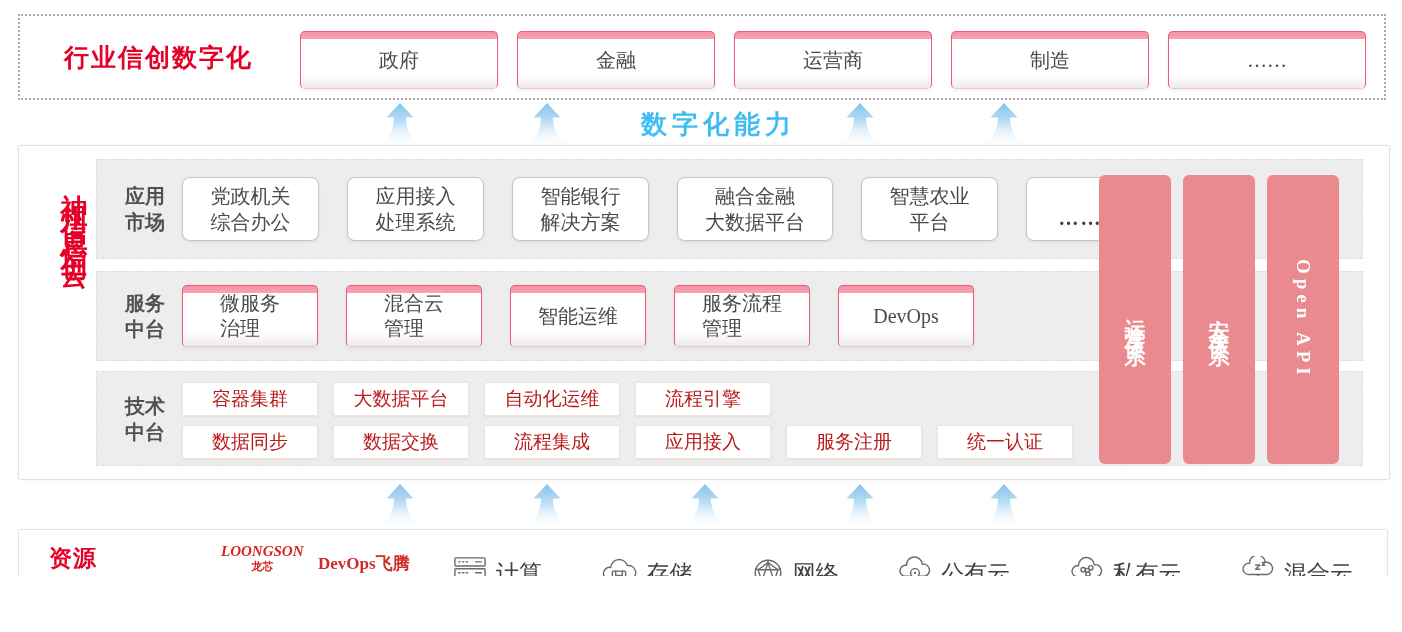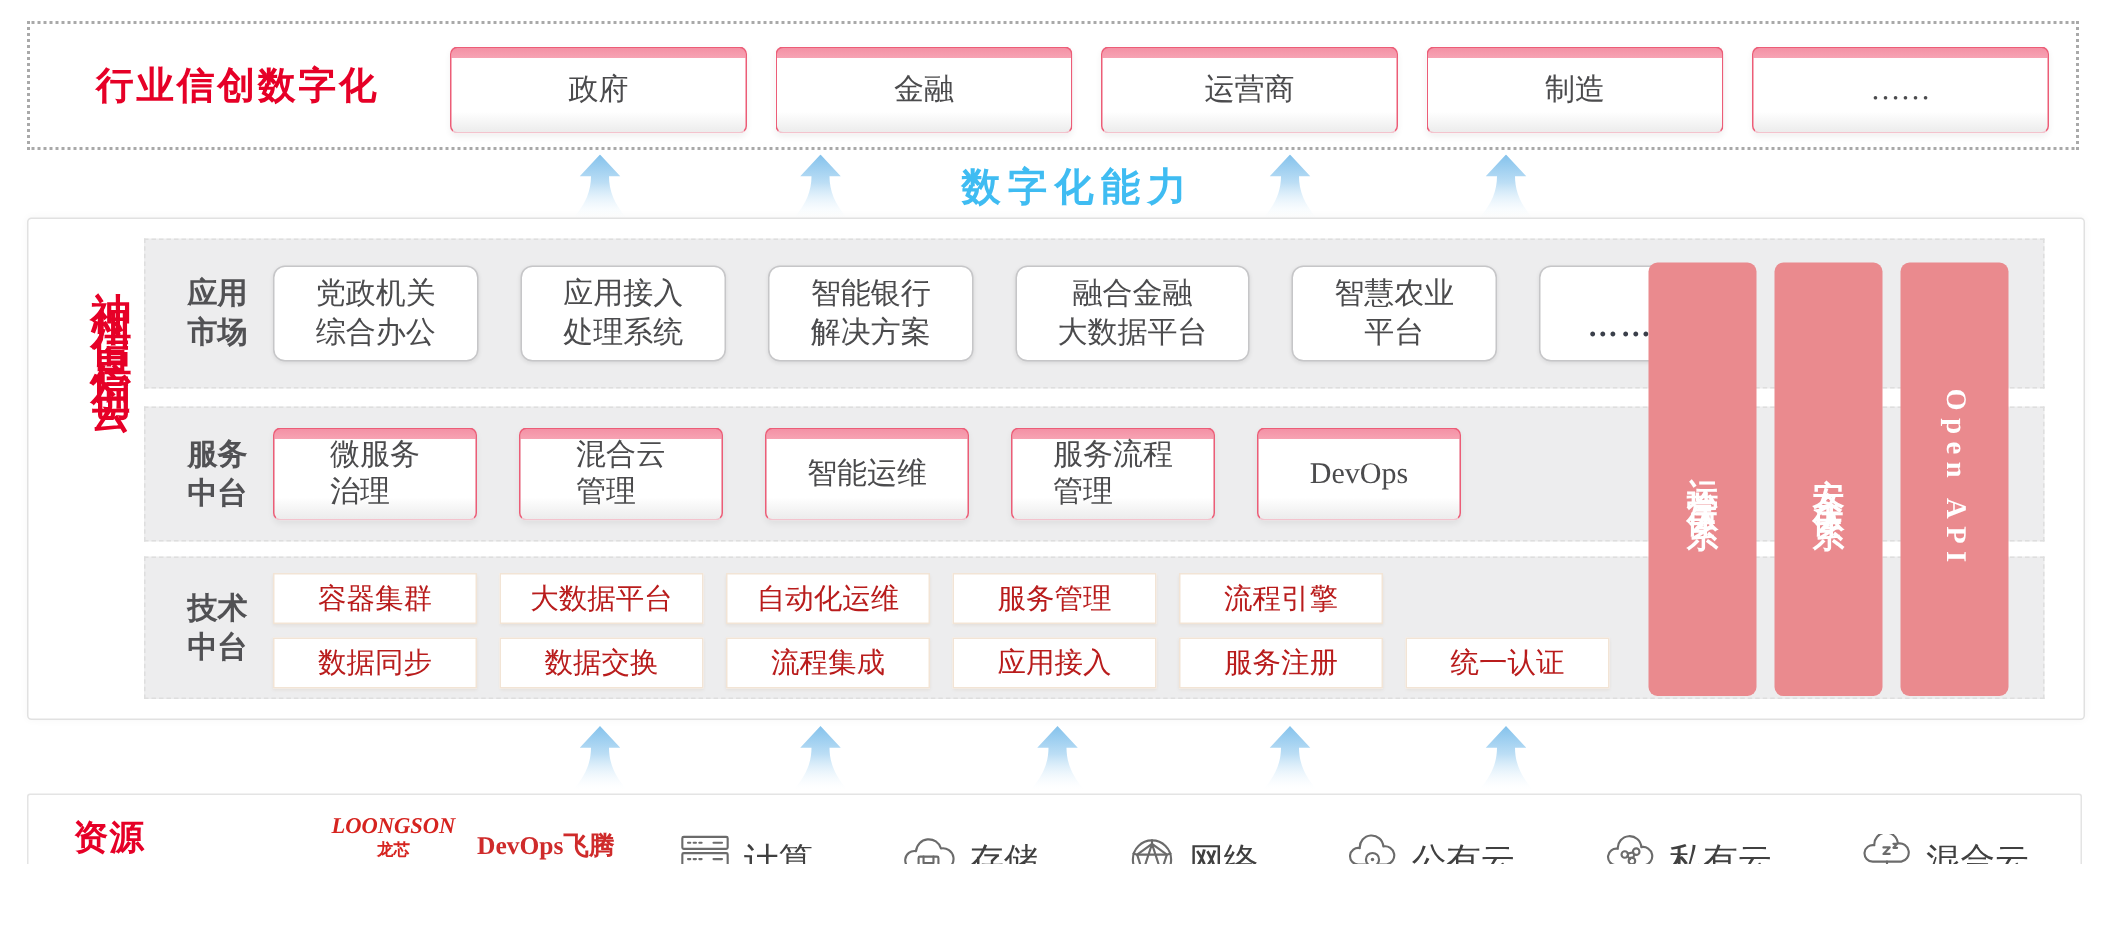--- a/index.html
+++ b/index.html
@@ -157,21 +157,20 @@
     </div>
 
     <div class="row row3">
       <div class="row-label">技术
 中台</div>
       <div class="tech-grid">
         <div class="tech-row">
           <div class="techbox">容器集群</div>
           <div class="techbox">大数据平台</div>
           <div class="techbox">自动化运维</div>
-          <div class="techbox">服务管理</div>
           <div class="techbox">流程引擎</div>
         </div>
         <div class="tech-row">
           <div class="techbox">数据同步</div>
           <div class="techbox">数据交换</div>
           <div class="techbox">流程集成</div>
           <div class="techbox">应用接入</div>
           <div class="techbox">服务注册</div>
           <div class="techbox">统一认证</div>
         </div>

